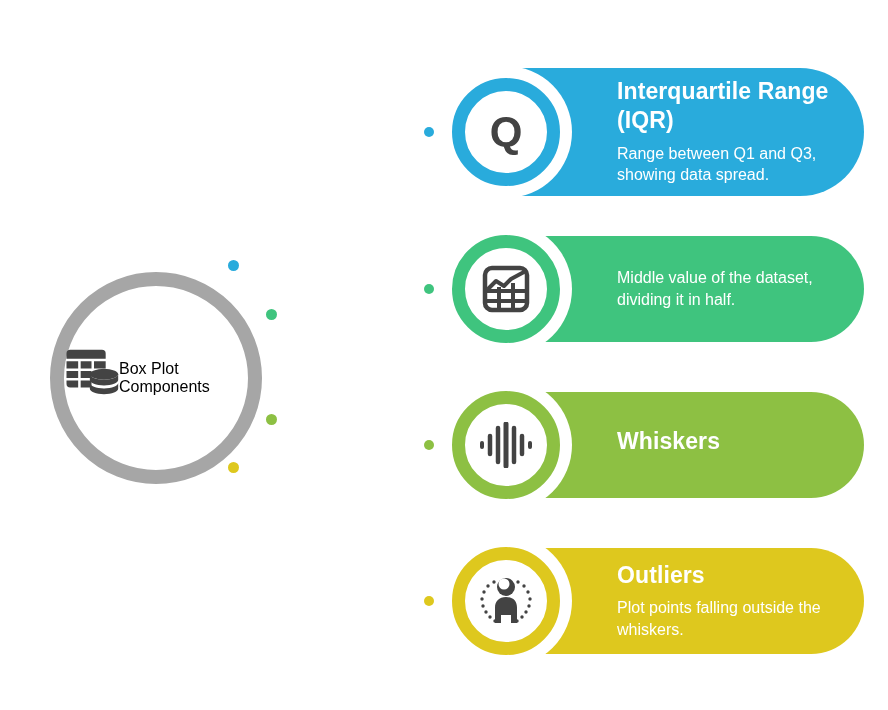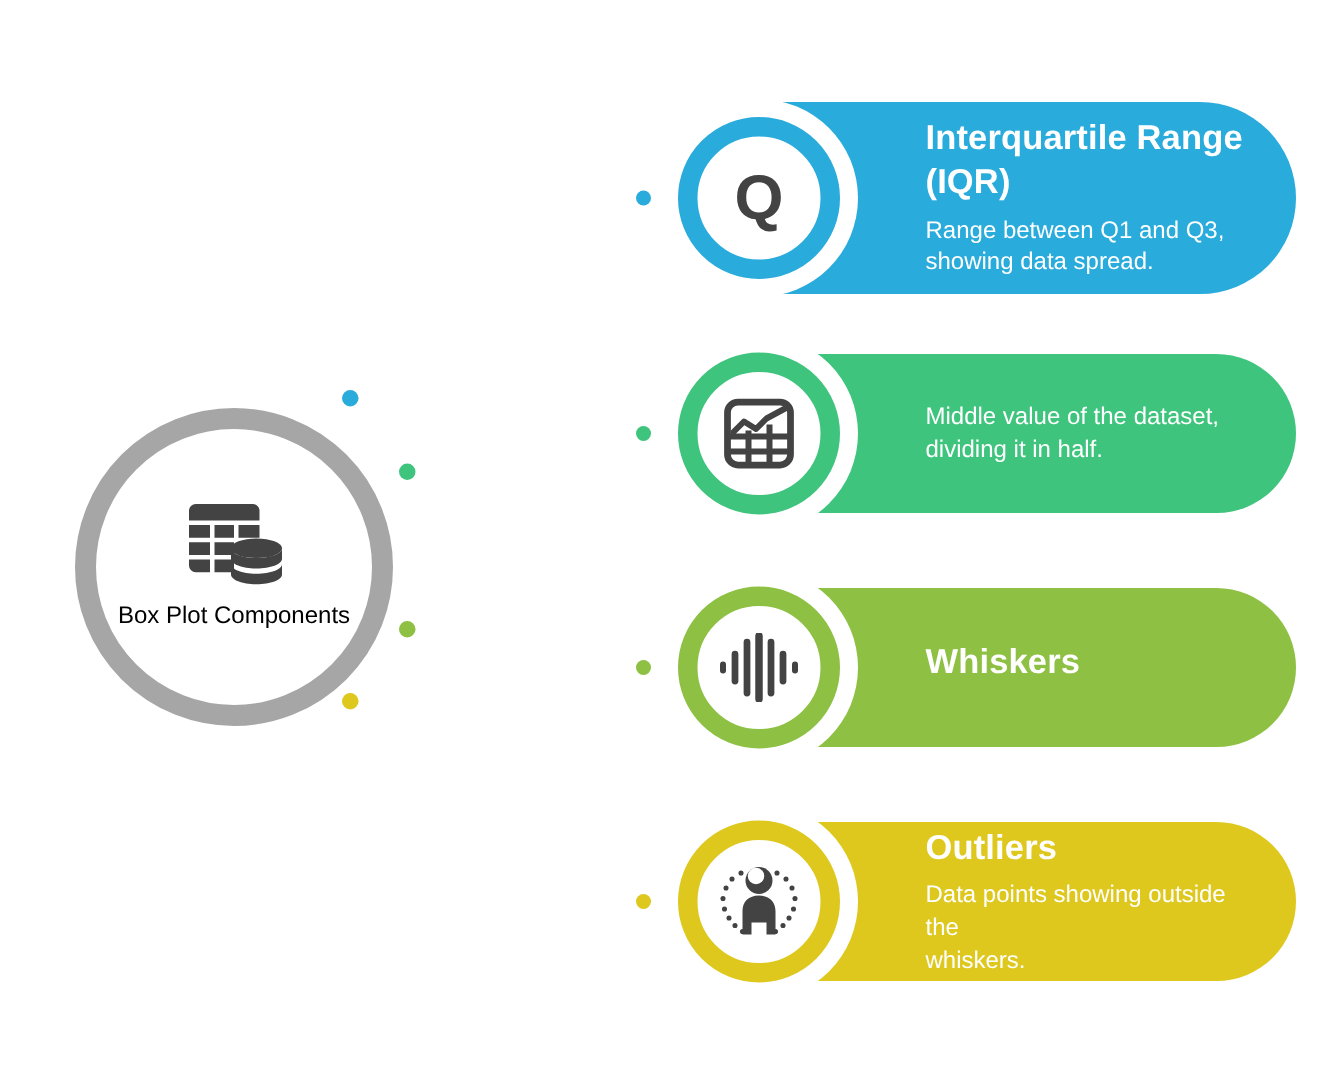--- a/index.html
+++ b/index.html
@@ -29,21 +29,21 @@
     border-radius: 50%;
     border: 14px solid #a6a6a6;
     box-sizing: border-box;
     background: #ffffff;
   }
   #hub-inner {
     position: absolute;
     inset: 14px;
     border-radius: 50%;
     display: flex;
-    flex-direction: column;
+    flex-direction: row;
     align-items: center;
     justify-content: center;
   }
   #hub-icon {
     width: 66px;
     height: 56px;
     margin-bottom: 10px;
     display: block;
   }
 
@@ -210,21 +210,21 @@
       </g>
     </svg>
   </div>
 </div>
 
 <div class="row" style="top:548px;">
   <div class="lead-dot" style="top:48px; background:#dec81e;"></div>
   <div class="card" style="top:0px; height:106px; background:#dec81e;">
     <div class="card-text">
       <p class="card-title">Outliers</p>
-      <p class="card-desc">Data points showing outside the
+      <p class="card-desc">Plot points falling outside the
 whiskers.</p>
     </div>
   </div>
   <div class="badge-gap" style="left:16px; top:-13px; width:132px; height:132px;"></div>
   <div class="badge" style="left:28px; top:-1px; width:108px; height:108px; border:13px solid #dec81e;">
     <svg width="56" height="52" viewBox="0 0 56 52" aria-hidden="true">
       <g fill="#434343">
         <circle cx="28" cy="12" r="9"></circle>
         <path d="M28 22c-7 0-11 4.2-11 10.5V48h6v-8h10v8h6V32.5C39 26.2 35 22 28 22Z"></path>
         <circle cx="26" cy="9" r="5.5" fill="#ffffff"></circle>

